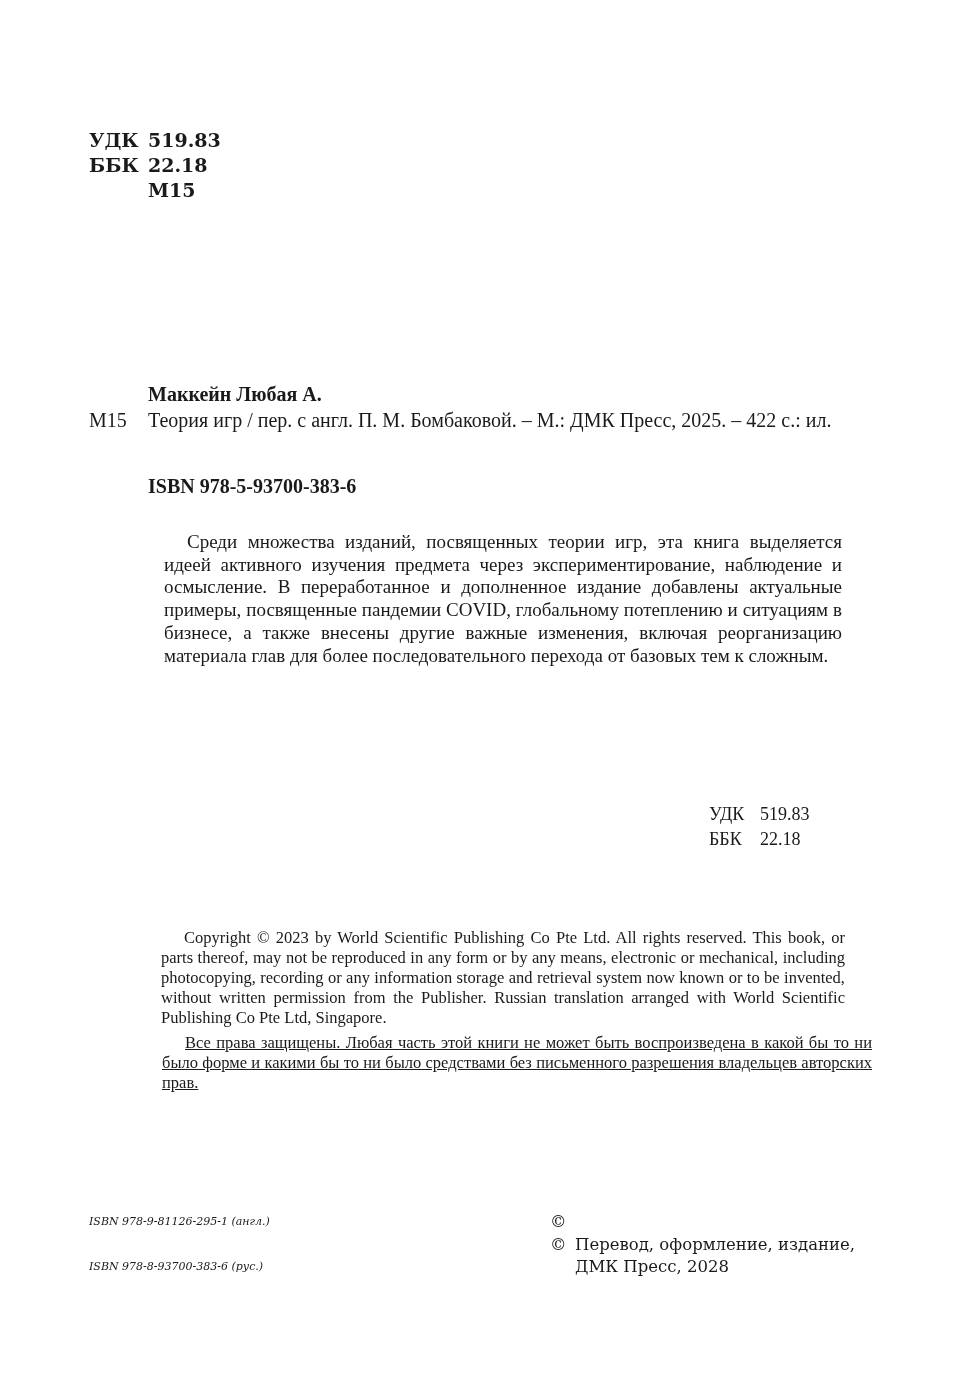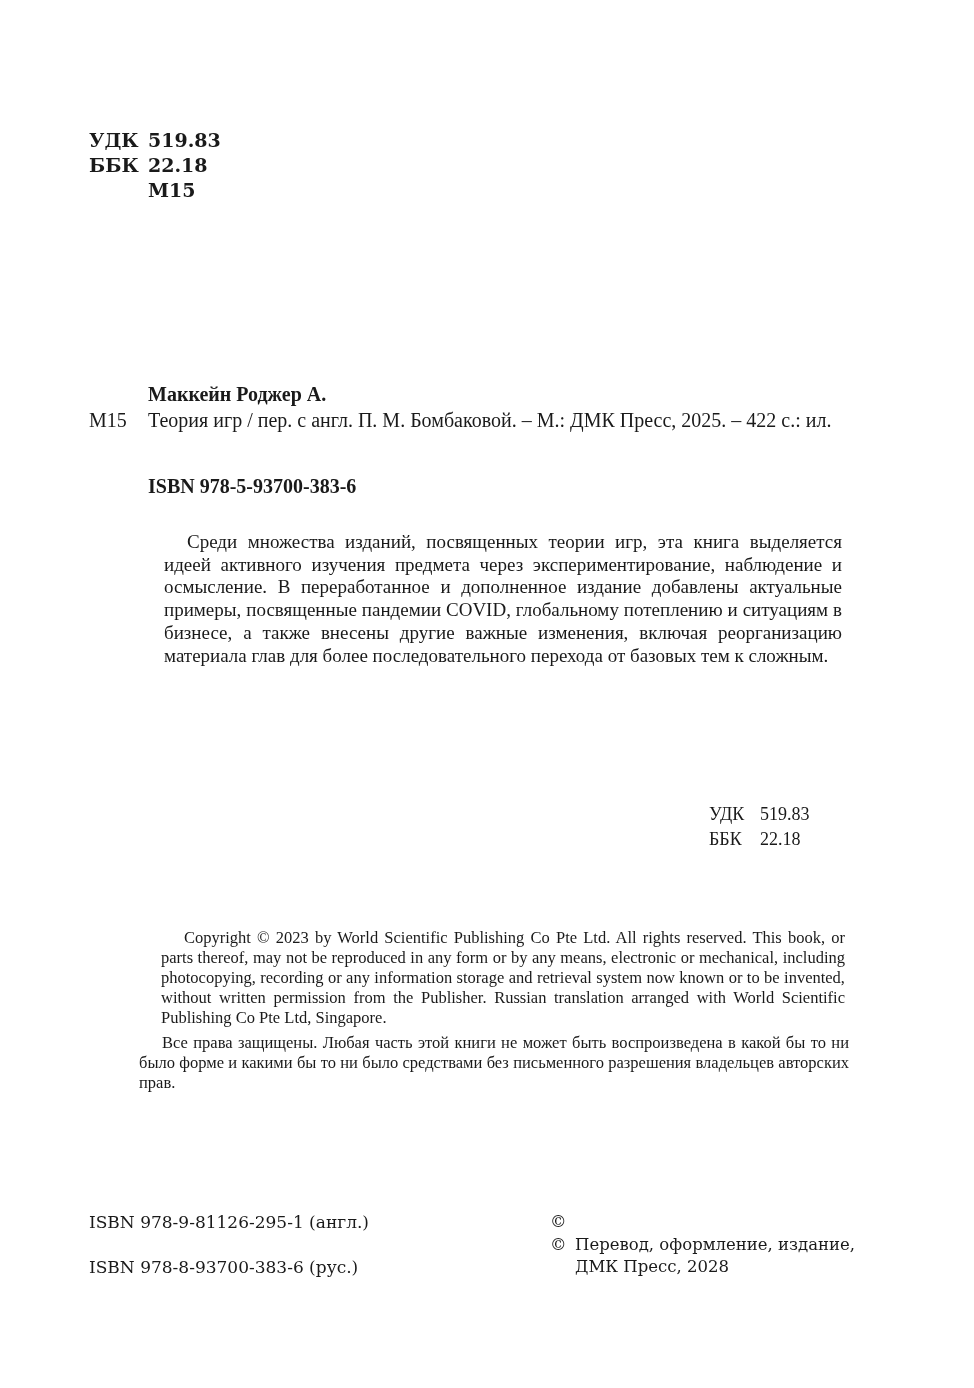--- a/index.html
+++ b/index.html
@@ -27,25 +27,25 @@
     .annot p { margin: 16px; text-indent: 23px; }
 
     
     .cls2 { left: 709px; top: 802px; font-size: 18px; line-height: 25px; font-family: "Liberation Serif", serif; }
     .cls2 .row { display: flex; }
     .cls2 .k { width: 51px; }
 
     
     .copy { left: 148px; top: 915px; width: 710px; font-family: "Liberation Serif", serif; font-size: 16.5px; line-height: 20px; text-align: justify; }
     .copy p { margin: 13px; text-indent: 23px; }
-    .rights { left: 139px; top: 1033px; width: 710px; font-family: "Liberation Serif", serif; font-size: 16.5px; line-height: 20px; text-align: justify; }
+    .rights { left: 162px; top: 1033px; width: 710px; font-family: "Liberation Serif", serif; font-size: 16.5px; line-height: 20px; text-align: justify; text-decoration: underline; }
     .rights p { margin: 0; text-indent: 23px; }
 
     
-    .isbns { left: 89px; top: 1211px; font-size: 17px; font-family: "DejaVu Serif", serif; }
+    .isbns { left: 89px; top: 1211px; font-size: 11px; font-family: "DejaVu Serif", serif; font-style: italic; }
     .isbns div { height: 45px; line-height: 22px; }
     .copyrights { left: 550px; top: 1211px; font-size: 16.5px; line-height: 22.5px; font-family: "DejaVu Serif", serif; }
     .copyrights .item { display: flex; }
     .copyrights .sym { width: 25px; flex: none; }
   </style>
 </head>
 <body>
 
 <div class="abs cls">
   <div class="row">
@@ -56,21 +56,21 @@
     <span class="k">ББК</span>
     <span>22.18</span>
   </div>
   <div class="row">
     <span class="k"></span>
     <span>М15</span>
   </div>
 </div>
 
 <div class="abs bib">
-  <div class="author">Маккейн Роджер А.</div>
+  <div class="author">Маккейн Любая А.</div>
   <div class="entry">
     <span class="code">М15</span>
     <span class="ref">Теория игр / пер. с англ. П. М. Бомбаковой. – М.: ДМК Пресс, 2025. – 422 с.: ил.</span>
   </div>
 </div>
 
 <div class="abs isbn-main">ISBN 978-5-93700-383-6</div>
 
 <div class="abs annot">
   <p>Среди множества изданий, посвященных теории игр, эта книга выделяется идеей активного изучения предмета через экспериментирование, наблюдение и осмысление. В переработанное и дополненное издание добавлены актуальные примеры, посвященные пандемии COVID, глобальному потеплению и ситуациям в бизнесе, а также внесены другие важные изменения, включая реорганизацию материала глав для более последовательного перехода от базовых тем к сложным.</p>

